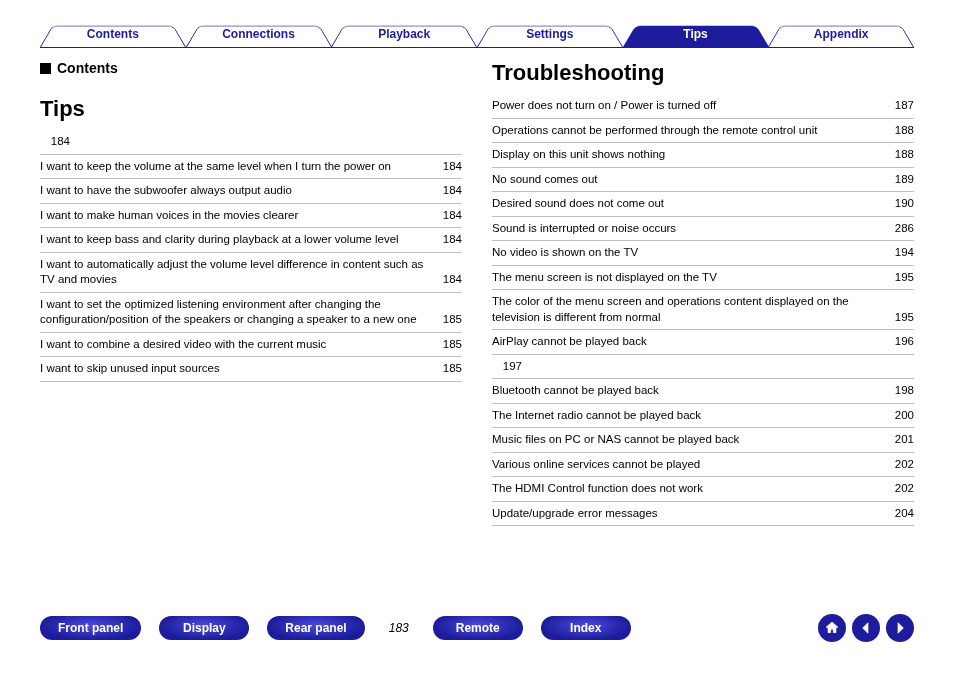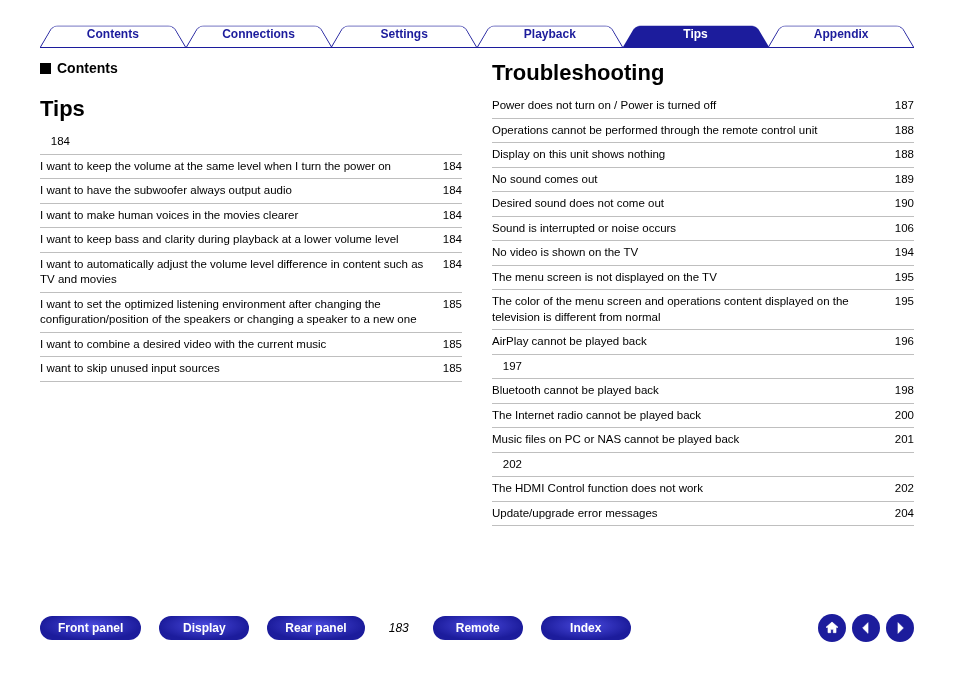--- a/index.html
+++ b/index.html
@@ -64,21 +64,21 @@
     align-items: center;
     gap: 6px;
     font-weight: bold;
     font-size: 14px;
     margin-bottom: 20px;
   }
   .contents-marker .sq { width: 11px; height: 11px; background: #000; }
   h1.section-title { font-size: 22px; font-weight: bold; margin: 0 0 8px 0; }
   .toc-row {
     display: flex;
-    align-items: flex-start;
+    align-items: flex-end;
     font-size: 11.5px;
     line-height: 1.35;
     border-bottom: 1px solid #bfbfbf;
     padding: 4px 0;
     gap: 8px;
   }
   .toc-row .t { flex: 1; }
   .toc-row .p { width: 30px; text-align: right; }
 
   
@@ -121,25 +121,25 @@
   <div class="tab">
       <div class="tab-shape"></div>
       <span class="label">Contents</span>
     </div>
   <div class="tab">
       <div class="tab-shape"></div>
       <span class="label">Connections</span>
     </div>
   <div class="tab">
       <div class="tab-shape"></div>
+      <span class="label">Playback</span>
+    </div>
+  <div class="tab">
+      <div class="tab-shape"></div>
       <span class="label">Settings</span>
-    </div>
-  <div class="tab">
-      <div class="tab-shape"></div>
-      <span class="label">Playback</span>
     </div>
   <div class="tab active">
       <div class="tab-shape"></div>
       <span class="label">Tips</span>
     </div>
   <div class="tab">
       <div class="tab-shape"></div>
       <span class="label">Appendix</span>
     </div>
 </div>
@@ -207,21 +207,21 @@
         <div class="toc-row">
           <div class="t">No sound comes out</div>
           <div class="p">189</div>
         </div>
         <div class="toc-row">
           <div class="t">Desired sound does not come out</div>
           <div class="p">190</div>
         </div>
         <div class="toc-row">
           <div class="t">Sound is interrupted or noise occurs</div>
-          <div class="p">106</div>
+          <div class="p">286</div>
         </div>
         <div class="toc-row">
           <div class="t">No video is shown on the TV</div>
           <div class="p">194</div>
         </div>
         <div class="toc-row">
           <div class="t">The menu screen is not displayed on the TV</div>
           <div class="p">195</div>
         </div>
         <div class="toc-row">
@@ -241,20 +241,21 @@
         </div>
         <div class="toc-row">
           <div class="t">The Internet radio cannot be played back</div>
           <div class="p">200</div>
         </div>
         <div class="toc-row">
           <div class="t">Music files on PC or NAS cannot be played back</div>
           <div class="p">201</div>
         </div>
         <div class="toc-row">
+          <div class="t">Various online services cannot be played</div>
           <div class="p">202</div>
         </div>
         <div class="toc-row">
           <div class="t">The HDMI Control function does not work</div>
           <div class="p">202</div>
         </div>
         <div class="toc-row">
           <div class="t">Update/upgrade error messages</div>
           <div class="p">204</div>
         </div>

